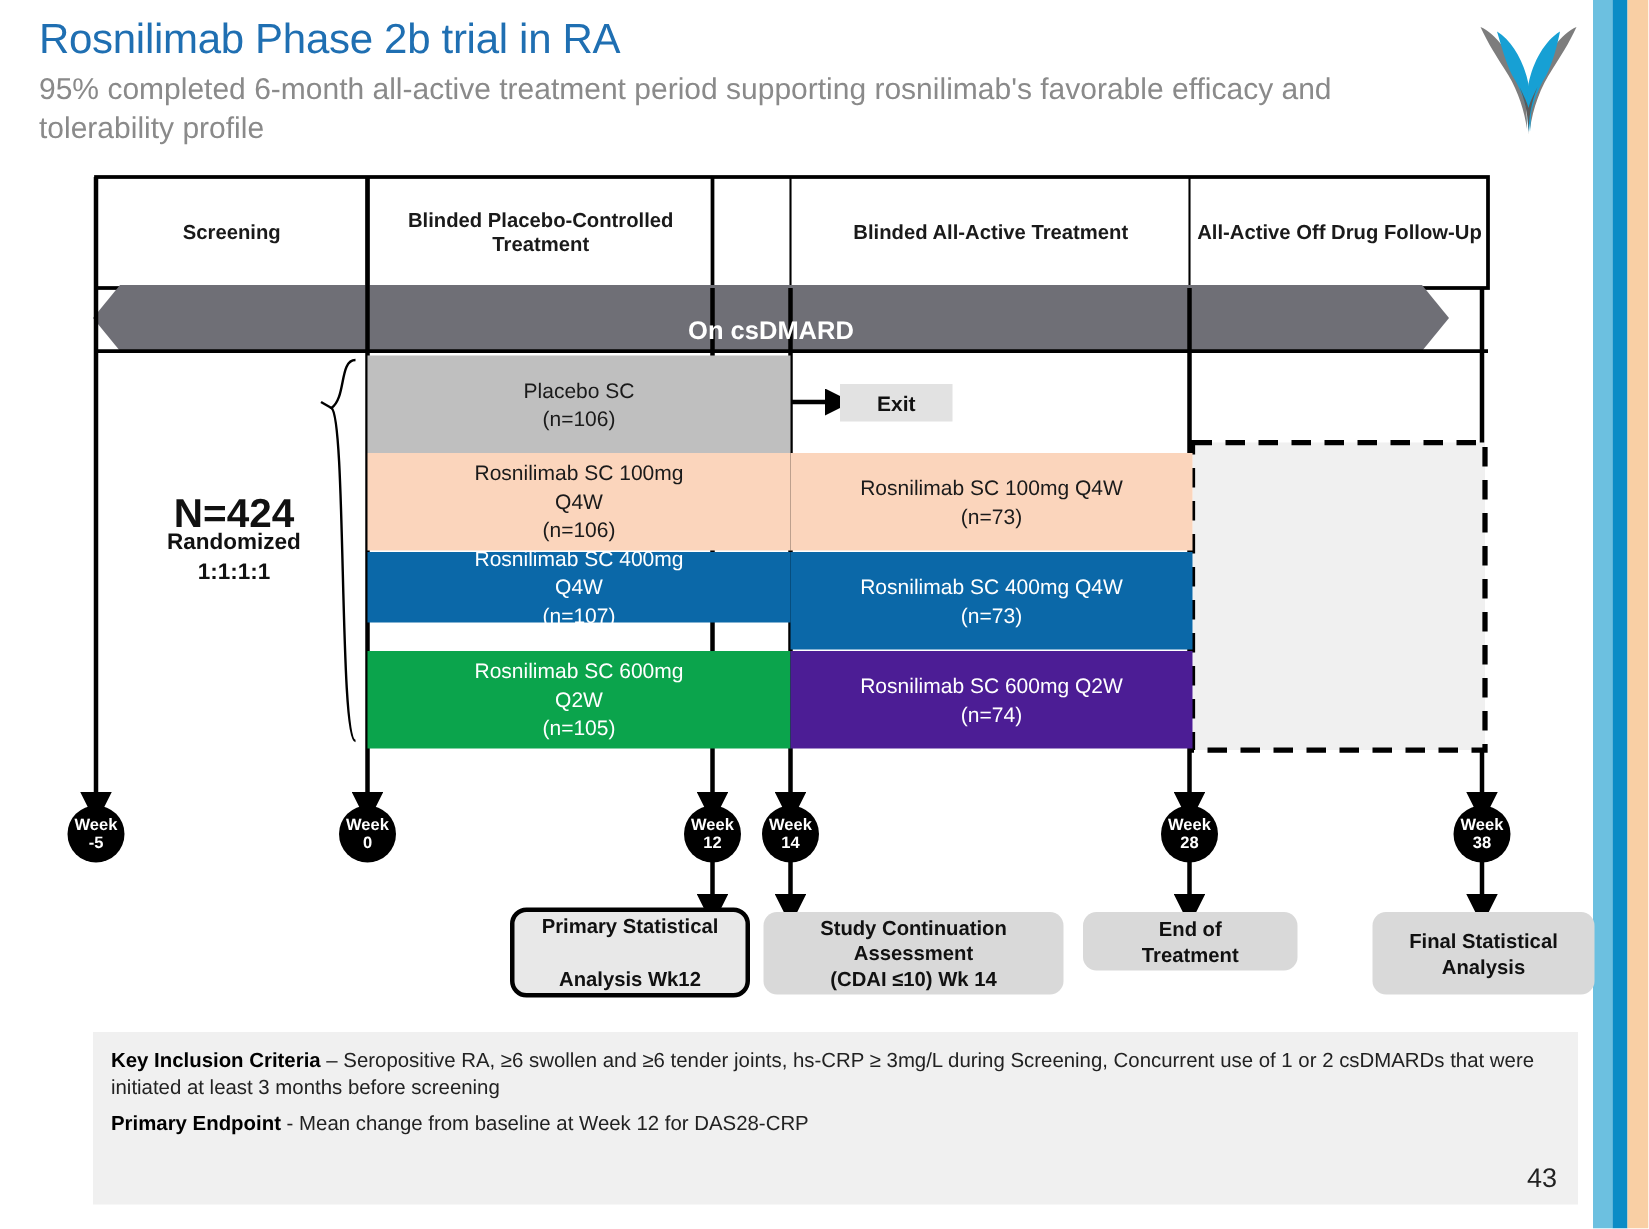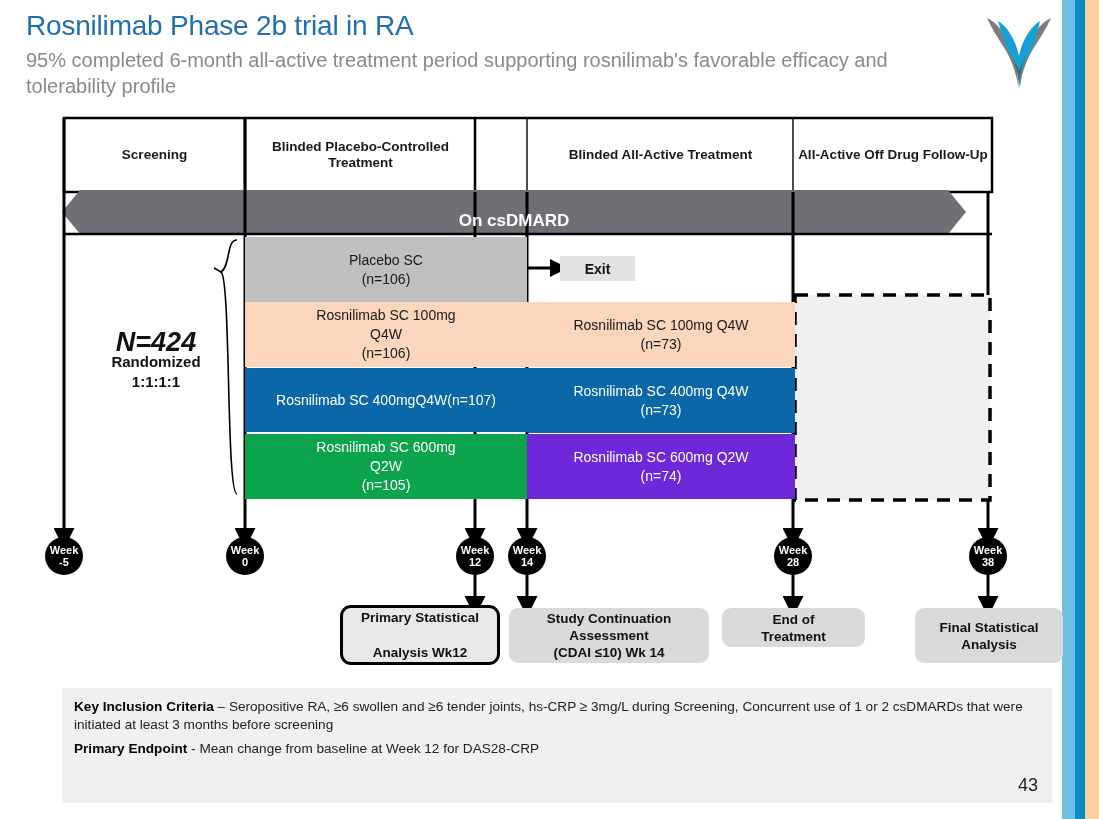--- a/index.html
+++ b/index.html
@@ -68,21 +68,21 @@
   #exit-box{
     position:absolute;box-sizing:border-box;background:#E2E2E2;
     display:flex;align-items:center;justify-content:center;
     font-size:14px;font-weight:bold;color:#111;
   }
 
   
   #n-label{
     position:absolute;text-align:center;line-height:20px;color:#111;
   }
-  #n-label .big{font-size:27px;font-weight:bold;letter-spacing:0px;font-style:italic;}
+  #n-label .big{font-size:27px;font-weight:bold;letter-spacing:0px;}
   #n-label .sub{font-size:15px;font-weight:bold;}
 
   
   #csdmard-label{
     position:absolute;font-size:17px;font-weight:bold;color:#fff;
     width:100%;text-align:center;top:13px;left:0;
   }
 
   
   #footer{
@@ -192,41 +192,41 @@
     <span>Placebo SC</span>
     <span>(n=106)</span>
   </div>
 
   <div class="arm light" style="left:245px;top:192px;width:282px;height:65px;background:#FBD5BC;flex-direction:column;">
     <span>Rosnilimab SC 100mg</span>
     <span>Q4W</span>
     <span>(n=106)</span>
   </div>
 
-  <div class="arm dark" style="left:245px;top:258px;width:282px;height:64px;background:#0B68A8;flex-direction:row;">
+  <div class="arm dark" style="left:245px;top:258px;width:282px;height:47px;background:#0B68A8;flex-direction:column;">
     <span>Rosnilimab SC 400mg</span>
     <span>Q4W</span>
     <span>(n=107)</span>
   </div>
 
   <div class="arm dark" style="left:245px;top:324px;width:282px;height:65px;background:#0BA44C;flex-direction:column;">
     <span>Rosnilimab SC 600mg</span>
     <span>Q2W</span>
     <span>(n=105)</span>
   </div>
 
   <div class="arm light" style="left:527px;top:192px;width:268px;height:65px;background:#FBD5BC;flex-direction:column;">
     <span>Rosnilimab SC 100mg Q4W</span>
     <span>(n=73)</span>
   </div>
   <div class="arm dark" style="left:527px;top:258px;width:268px;height:65px;background:#0B68A8;flex-direction:column;">
     <span>Rosnilimab SC 400mg Q4W</span>
     <span>(n=73)</span>
   </div>
-  <div class="arm dark" style="left:527px;top:324px;width:268px;height:65px;background:#6d28d9;flex-direction:column;text-align:right;">
+  <div class="arm dark" style="left:527px;top:324px;width:268px;height:65px;background:#4c1d95;flex-direction:column;text-align:right;">
     <span>Rosnilimab SC 600mg Q2W</span>
     <span>(n=74)</span>
   </div>
 
   <div id="exit-box" style="left:560px;top:146px;width:75px;height:25px;">
     <span>Exit</span>
   </div>
 
   <div class="week" style="left:45px;top:427px;">
     <span>Week</span>

